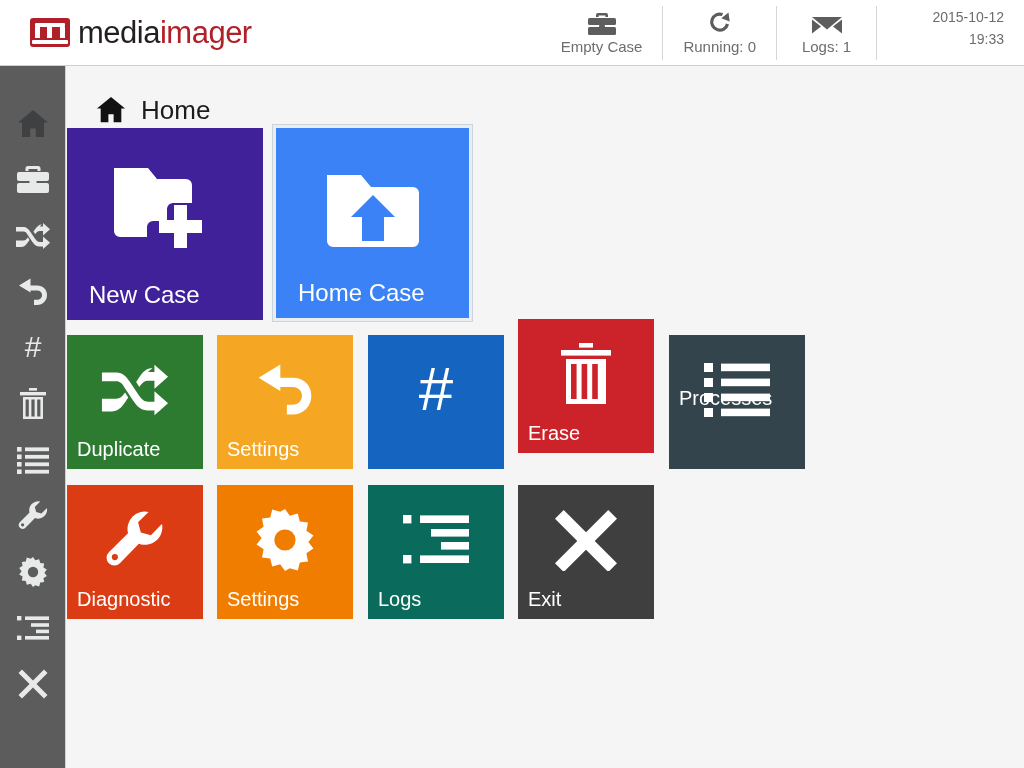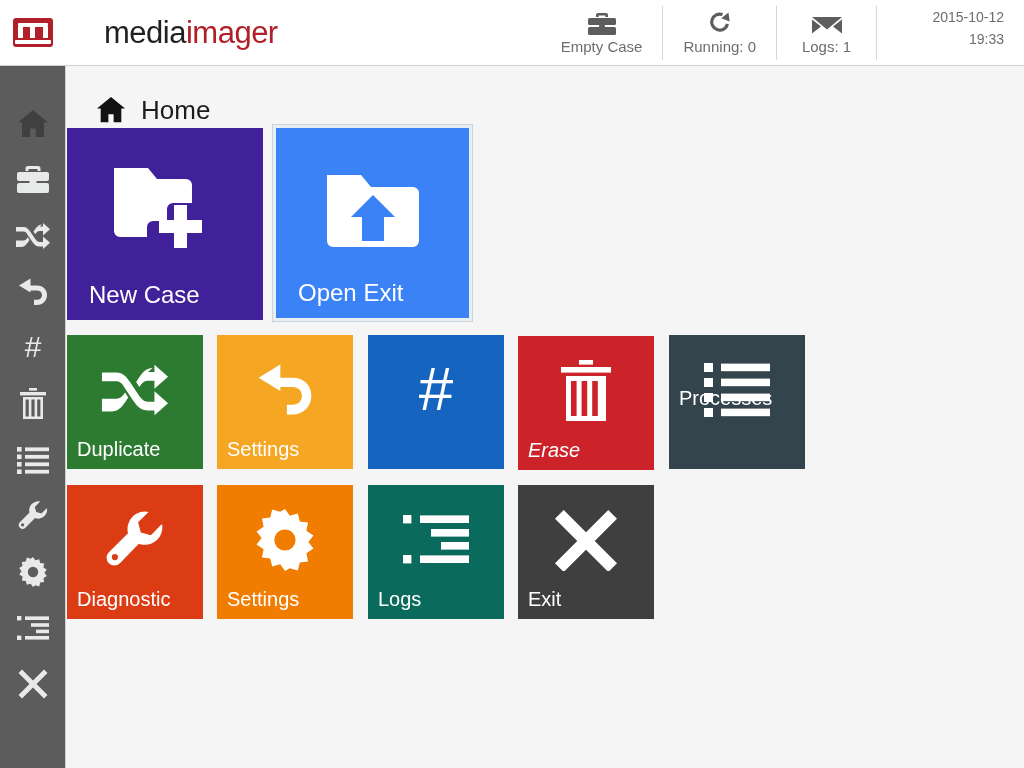--- a/index.html
+++ b/index.html
@@ -13,23 +13,22 @@
   
   #header {
     position: absolute; top: 0; left: 0;
     width: 1024px; height: 66px;
     background: #ffffff;
     border-bottom: 1px solid #cfcfcf;
     display: flex; align-items: center;
   }
   #logo-area {
     display: flex; align-items: center;
-    padding-left: 13px;
+    padding-left: 30px;
     height: 100%;
-    gap: 43px;
   }
   #logo-mark {
     width: 40px; height: 29px;
     background: #b12028;
     border-radius: 3px;
     position: relative;
     margin-right: 8px;
     flex: none;
   }
   
@@ -129,21 +128,21 @@
   }
   .tile.big .t-label { font-size: 24px; padding: 0 0 10px 22px; line-height: 30px; }
   .tile.selected { box-shadow: 0 0 0 3px #e9eef3, 0 0 0 4px #c9d4dd; }
 
   
   #tile-new-case   { left: 0px;   top: 0px;   width: 196px; height: 192px; }
   #tile-open-case  { left: 209px; top: 0px;   width: 193px; height: 190px; }
   #tile-duplicate  { left: 0px;   top: 207px; width: 136px; height: 134px; }
   #tile-restore    { left: 150px; top: 207px; width: 136px; height: 134px; }
   #tile-hash       { left: 301px; top: 207px; width: 136px; height: 134px; }
-  #tile-erase      { left: 451px; top: 208px; width: 136px; height: 134px; font-style: italic; }
+  #tile-erase      { left: 451px; top: 191px; width: 136px; height: 134px; }
   #tile-processes  { left: 602px; top: 207px; width: 136px; height: 134px; }
   #tile-diagnostic { left: 0px;   top: 357px; width: 136px; height: 134px; }
   #tile-settings   { left: 150px; top: 357px; width: 136px; height: 134px; }
   #tile-logs       { left: 301px; top: 357px; width: 136px; height: 134px; }
   #tile-exit       { left: 451px; top: 357px; width: 136px; height: 134px; }
 
   .tile.big .t-icon { top: 22px; height: 120px; }
   .tile.small .t-icon { top: 12px; height: 86px; }
 </style>
 </head>
@@ -347,21 +346,21 @@
       <span class="t-label">New Case</span>
     </div>
 
     <div class="tile big selected" id="tile-open-case" style="background:#3b82f6;">
       <span class="t-icon">
         <svg width="100" height="90" viewBox="0 0 100 90">
           <path fill="#ffffff" d="M4 10h34l10 12h42a6 6 0 0 1 6 6v48a6 6 0 0 1-6 6H10a6 6 0 0 1-6-6z"></path>
           <path fill="#3b82f6" d="M50 30l22 22H61v24H39V52H28z"></path>
         </svg>
       </span>
-      <span class="t-label">Open Exit</span>
+      <span class="t-label">Home Case</span>
     </div>
 
     <div class="tile small" id="tile-duplicate" style="background:#2d7a31;">
       <span class="t-icon">
         <svg width="70" height="56" viewBox="0 0 72 56">
           <path fill="#ffffff" d="M2 10h15c6 0 10 4 14 10l8.4 12.6c3.2 4.8 5.8 7.4 10 7.4h12.6v9H49.4c-7 0-11.2-4-15.2-10l-8.4-12.6C22.8 21 20.4 19 17 19H2z"></path>
           <path fill="#ffffff" d="M2 37h15c3.4 0 5.8-2 8.8-6.4l3.2 5.2-2.8 4.4c-4 6-8.2 10-14.2 10H2z"></path>
           <path fill="#ffffff" d="M49.4 9h12.6v9H49.4c-3.6 0-6 2-9 6.4L37.2 19.2l2.8-4.4c4-6 8-10 14-10z" transform="translate(0,0.6)"></path>
           <path fill="#ffffff" d="M56 2l14 12.4L56 26.8z"></path>
           <path fill="#ffffff" d="M56 29.2l14 12.4L56 54z"></path>

